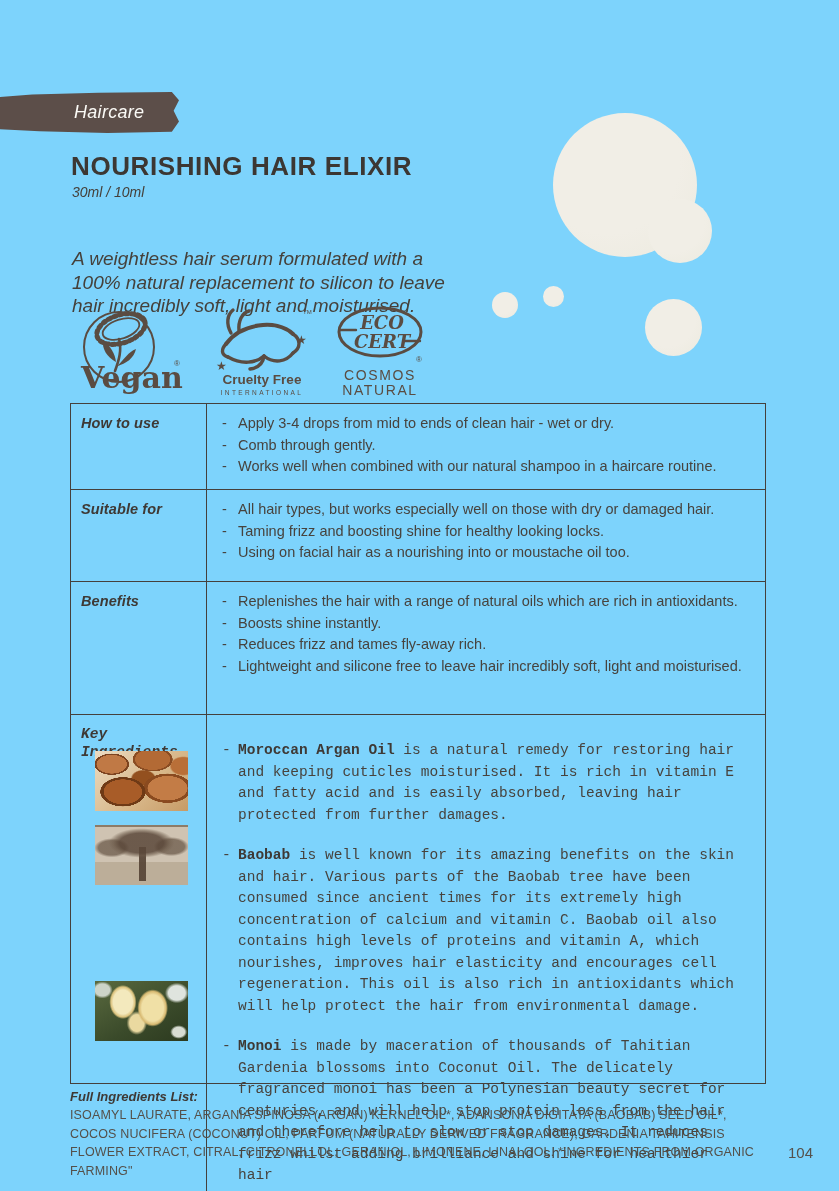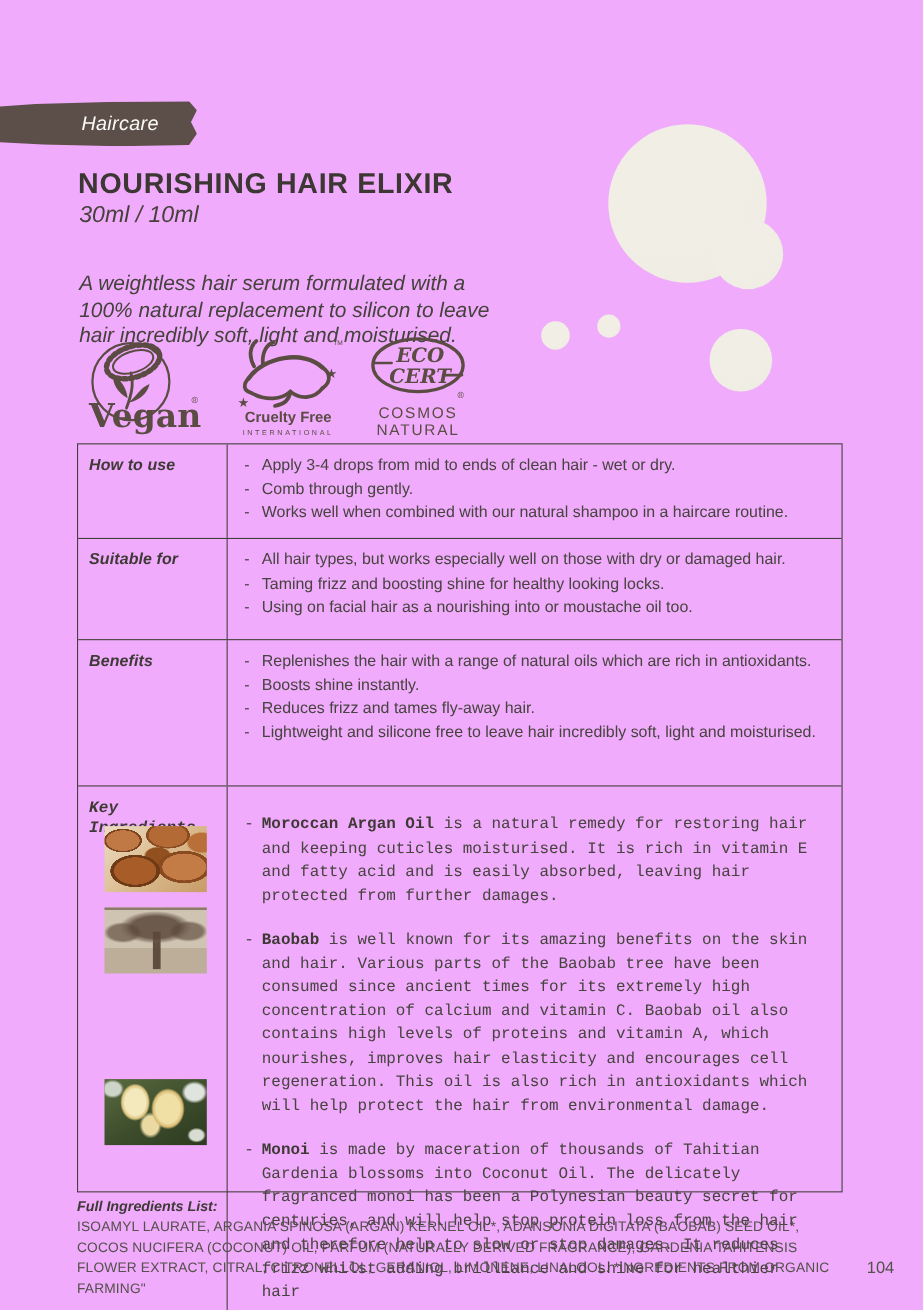--- a/index.html
+++ b/index.html
@@ -3,21 +3,21 @@
 <meta charset="utf-8">
 <style>
   * { margin: 0; padding: 0; box-sizing: border-box; }
   html, body { background: #e9e6df; }
   body { font-family: "Liberation Sans", sans-serif; }
 
   .page {
     position: relative;
     width: 839px;
     height: 1191px;
-    background: #f0abfc;
+    background: #7dd3fc;
     overflow: hidden;
     margin: 0 auto;
   }
 
   
   .drop {
     position: absolute;
     border-radius: 50%;
     background: radial-gradient(circle at 38% 34%, #f1eee6 0 55%, #eceadf 100%);
   }
@@ -51,21 +51,21 @@
     font-size: 26px;
     font-weight: 700;
     letter-spacing: 0.6px;
     color: #3c3733;
     text-align: center;
   }
   .size {
     position: absolute;
     left: 72px; top: 184px;
     font-style: italic;
-    font-size: 21px;
+    font-size: 14px;
     color: #45403a;
   }
   .desc {
     position: absolute;
     left: 72px; top: 223px;
     width: 398px;
     font-style: italic;
     font-size: 19px;
     line-height: 23.5px;
     color: #45413b;
@@ -304,21 +304,21 @@
     </div>
 
     <div class="trow trow-benefits">
       <div class="label-cell">
         <span class="row-label">Benefits</span>
       </div>
       <div class="content-cell">
         <ul>
           <li>Replenishes the hair with a range of natural oils which are rich in antioxidants.</li>
           <li>Boosts shine instantly.</li>
-          <li>Reduces frizz and tames fly-away hair.</li>
+          <li>Reduces frizz and tames fly-away rich.</li>
           <li>Lightweight and silicone free to leave hair incredibly soft, light and moisturised.</li>
         </ul>
       </div>
     </div>
 
     <div class="trow trow-keying">
       <div class="label-cell">
         <span class="row-label">Key Ingredients</span>
         <div class="photo photo-argan"></div>
         <div class="photo photo-baobab"></div>

